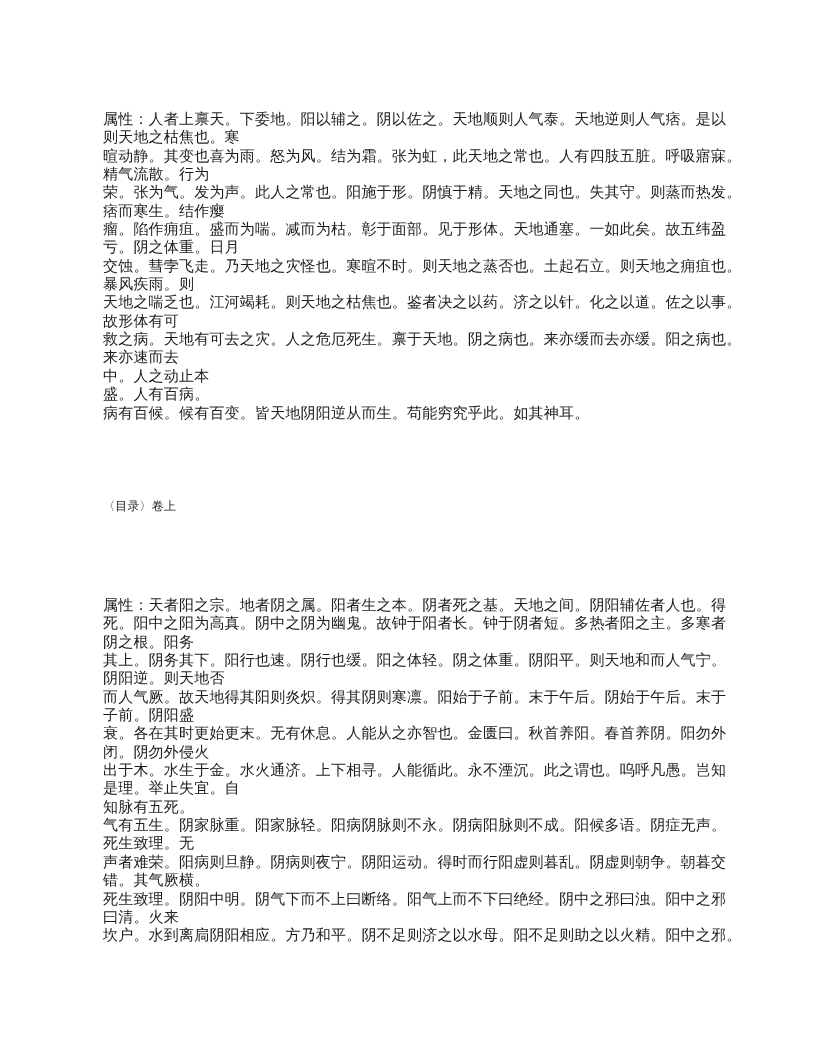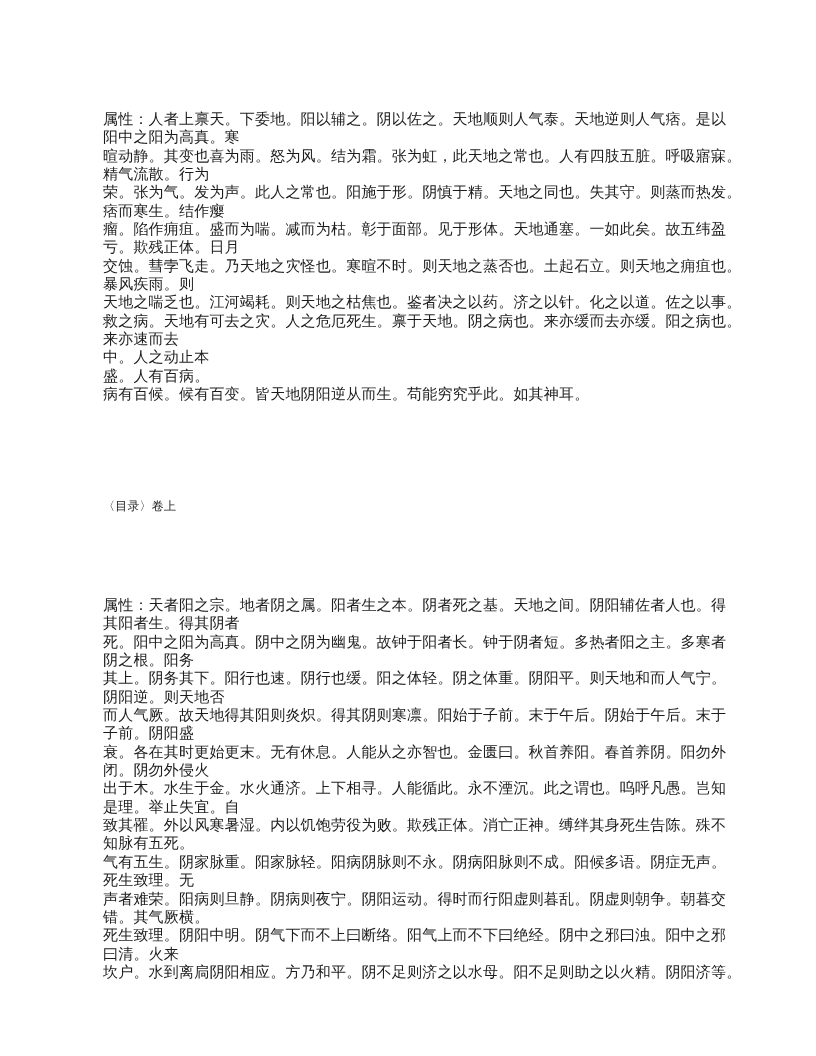--- a/index.html
+++ b/index.html
@@ -42,57 +42,56 @@
   #chapter-heading { top: 534px; }
   #para2 { top: 580px; }
 </style>
 </head>
 <body>
 
 <div class="page">
 
   <div id="para1" class="textblock">
       <div class="line">属性：人者上禀天。下委地。阳以辅之。阴以佐之。天地顺则人气泰。天地逆则人气痞。是以</div>
-      <div class="line">阳中之阳为高真。寒</div>
+      <div class="line">则天地之枯焦也。寒</div>
       <div class="line">暄动静。其变也喜为雨。怒为风。结为霜。张为虹，此天地之常也。人有四肢五脏。呼吸寤寐。</div>
       <div class="line">精气流散。行为</div>
       <div class="line">荣。张为气。发为声。此人之常也。阳施于形。阴慎于精。天地之同也。失其守。则蒸而热发。</div>
       <div class="line">痞而寒生。结作瘿</div>
       <div class="line">瘤。陷作痈疽。盛而为喘。减而为枯。彰于面部。见于形体。天地通塞。一如此矣。故五纬盈</div>
-      <div class="line">亏。欺残正体。日月</div>
+      <div class="line">亏。阴之体重。日月</div>
       <div class="line">交蚀。彗孛飞走。乃天地之灾怪也。寒暄不时。则天地之蒸否也。土起石立。则天地之痈疽也。</div>
       <div class="line">暴风疾雨。则</div>
       <div class="line">天地之喘乏也。江河竭耗。则天地之枯焦也。鉴者决之以药。济之以针。化之以道。佐之以事。</div>
+      <div class="line">故形体有可</div>
       <div class="line">救之病。天地有可去之灾。人之危厄死生。禀于天地。阴之病也。来亦缓而去亦缓。阳之病也。</div>
       <div class="line">来亦速而去</div>
       <div class="line">中。人之动止本</div>
       <div class="line">盛。人有百病。</div>
       <div class="line">病有百候。候有百变。皆天地阴阳逆从而生。苟能穷究乎此。如其神耳。</div>
     </div>
 
   <div id="toc-heading" class="heading">〈目录〉卷上</div>
 
 
   <div id="para2" class="textblock">
       <div class="line">属性：天者阳之宗。地者阴之属。阳者生之本。阴者死之基。天地之间。阴阳辅佐者人也。得</div>
-      <div class="line">其阳者生。得其阴者</div>
       <div class="line">死。阳中之阳为高真。阴中之阴为幽鬼。故钟于阳者长。钟于阴者短。多热者阳之主。多寒者</div>
       <div class="line">阴之根。阳务</div>
       <div class="line">其上。阴务其下。阳行也速。阴行也缓。阳之体轻。阴之体重。阴阳平。则天地和而人气宁。</div>
       <div class="line">阴阳逆。则天地否</div>
       <div class="line">而人气厥。故天地得其阳则炎炽。得其阴则寒凛。阳始于子前。末于午后。阴始于午后。末于</div>
       <div class="line">子前。阴阳盛</div>
       <div class="line">衰。各在其时更始更末。无有休息。人能从之亦智也。金匮曰。秋首养阳。春首养阴。阳勿外</div>
       <div class="line">闭。阴勿外侵火</div>
       <div class="line">出于木。水生于金。水火通济。上下相寻。人能循此。永不湮沉。此之谓也。呜呼凡愚。岂知</div>
       <div class="line">是理。举止失宜。自</div>
-      <div class="line">致其罹。外以风寒暑湿。内以饥饱劳役为败。欺残正体。消亡正神。缚绊其身死生告陈。殊不</div>
       <div class="line">知脉有五死。</div>
       <div class="line">气有五生。阴家脉重。阳家脉轻。阳病阴脉则不永。阴病阳脉则不成。阳候多语。阴症无声。</div>
       <div class="line">死生致理。无</div>
       <div class="line">声者难荣。阳病则旦静。阴病则夜宁。阴阳运动。得时而行阳虚则暮乱。阴虚则朝争。朝暮交</div>
       <div class="line">错。其气厥横。</div>
       <div class="line">死生致理。阴阳中明。阴气下而不上曰断络。阳气上而不下曰绝经。阴中之邪曰浊。阳中之邪</div>
       <div class="line">曰清。火来</div>
-      <div class="line">坎户。水到离扃阴阳相应。方乃和平。阴不足则济之以水母。阳不足则助之以火精。阴阳济等。</div>
+      <div class="line">坎户。水到离扃阴阳相应。方乃和平。阴不足则济之以水母。阳不足则助之以火精。阳中之邪。</div>
     </div>
 
 </div>
 
 </body></html>

